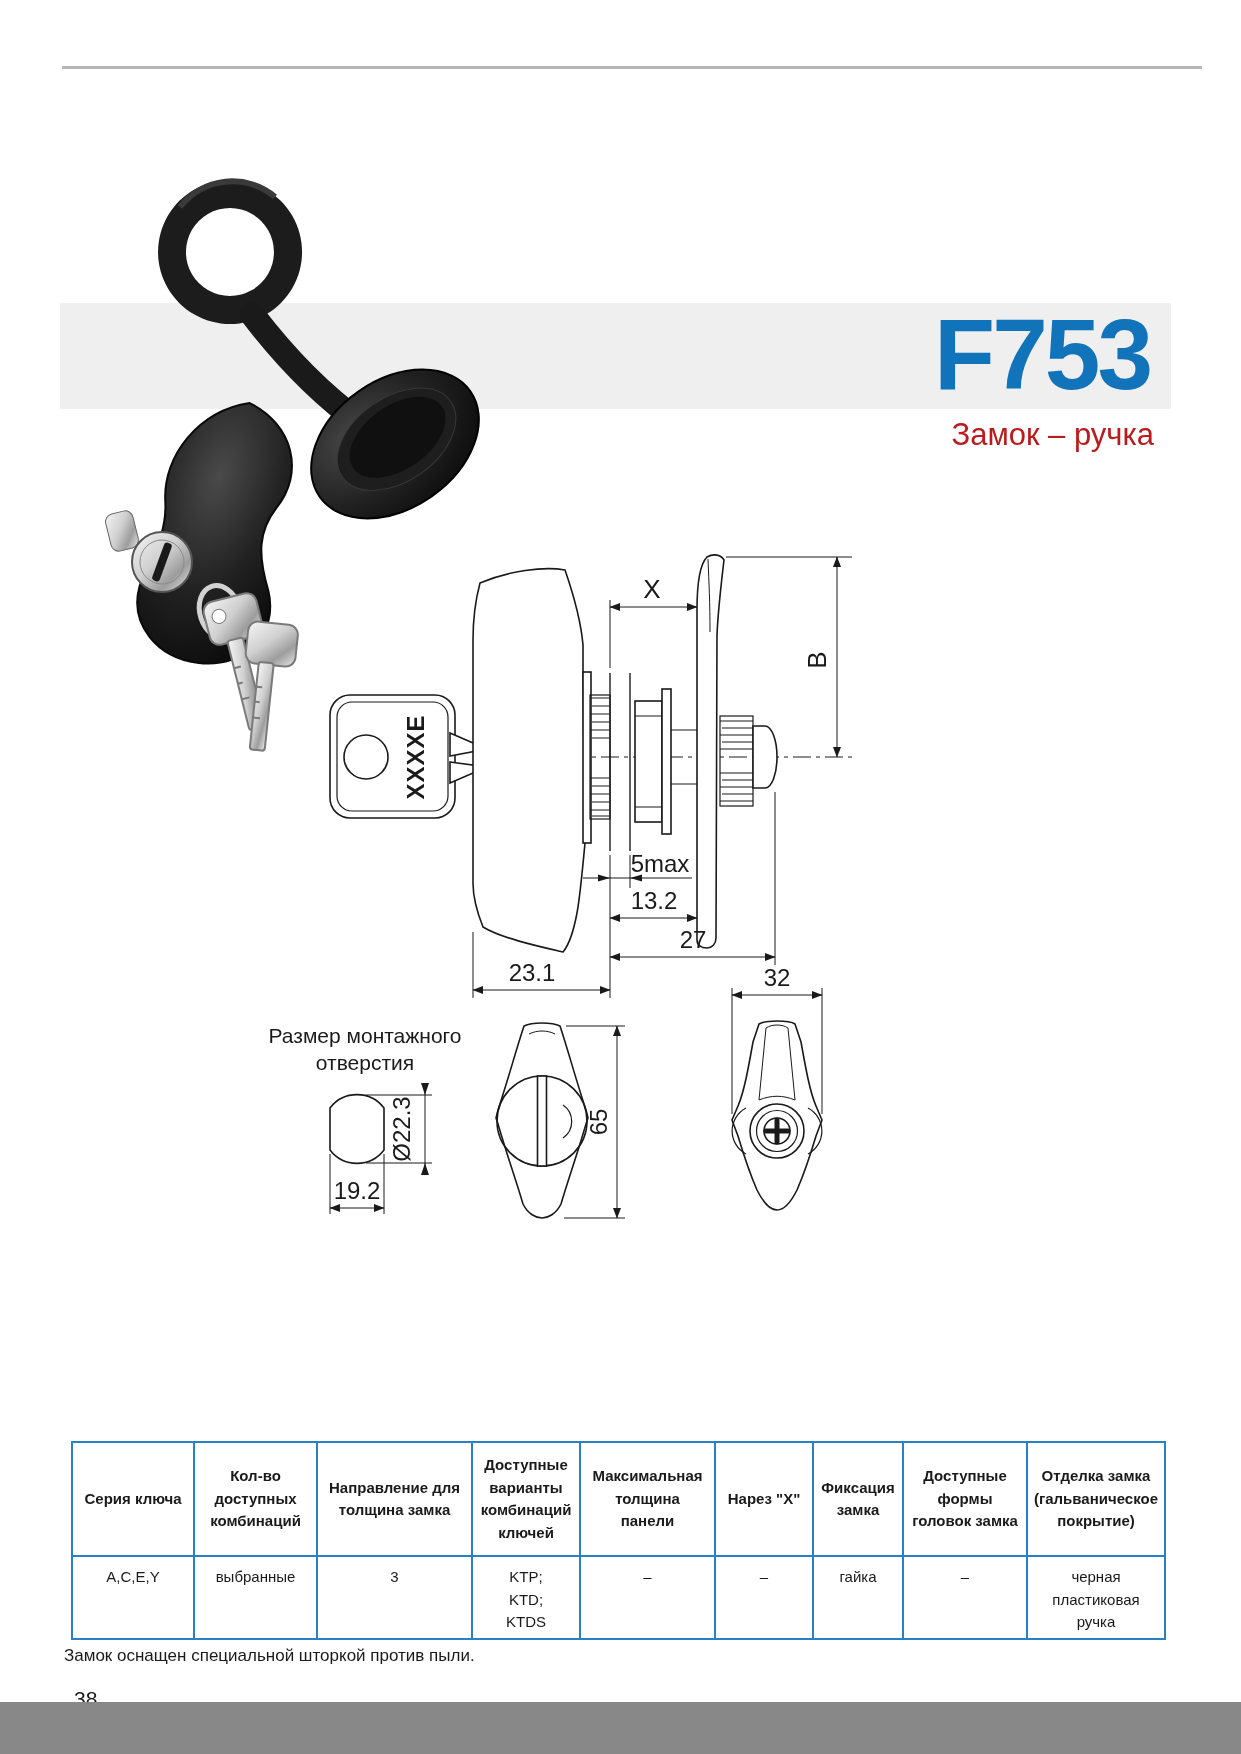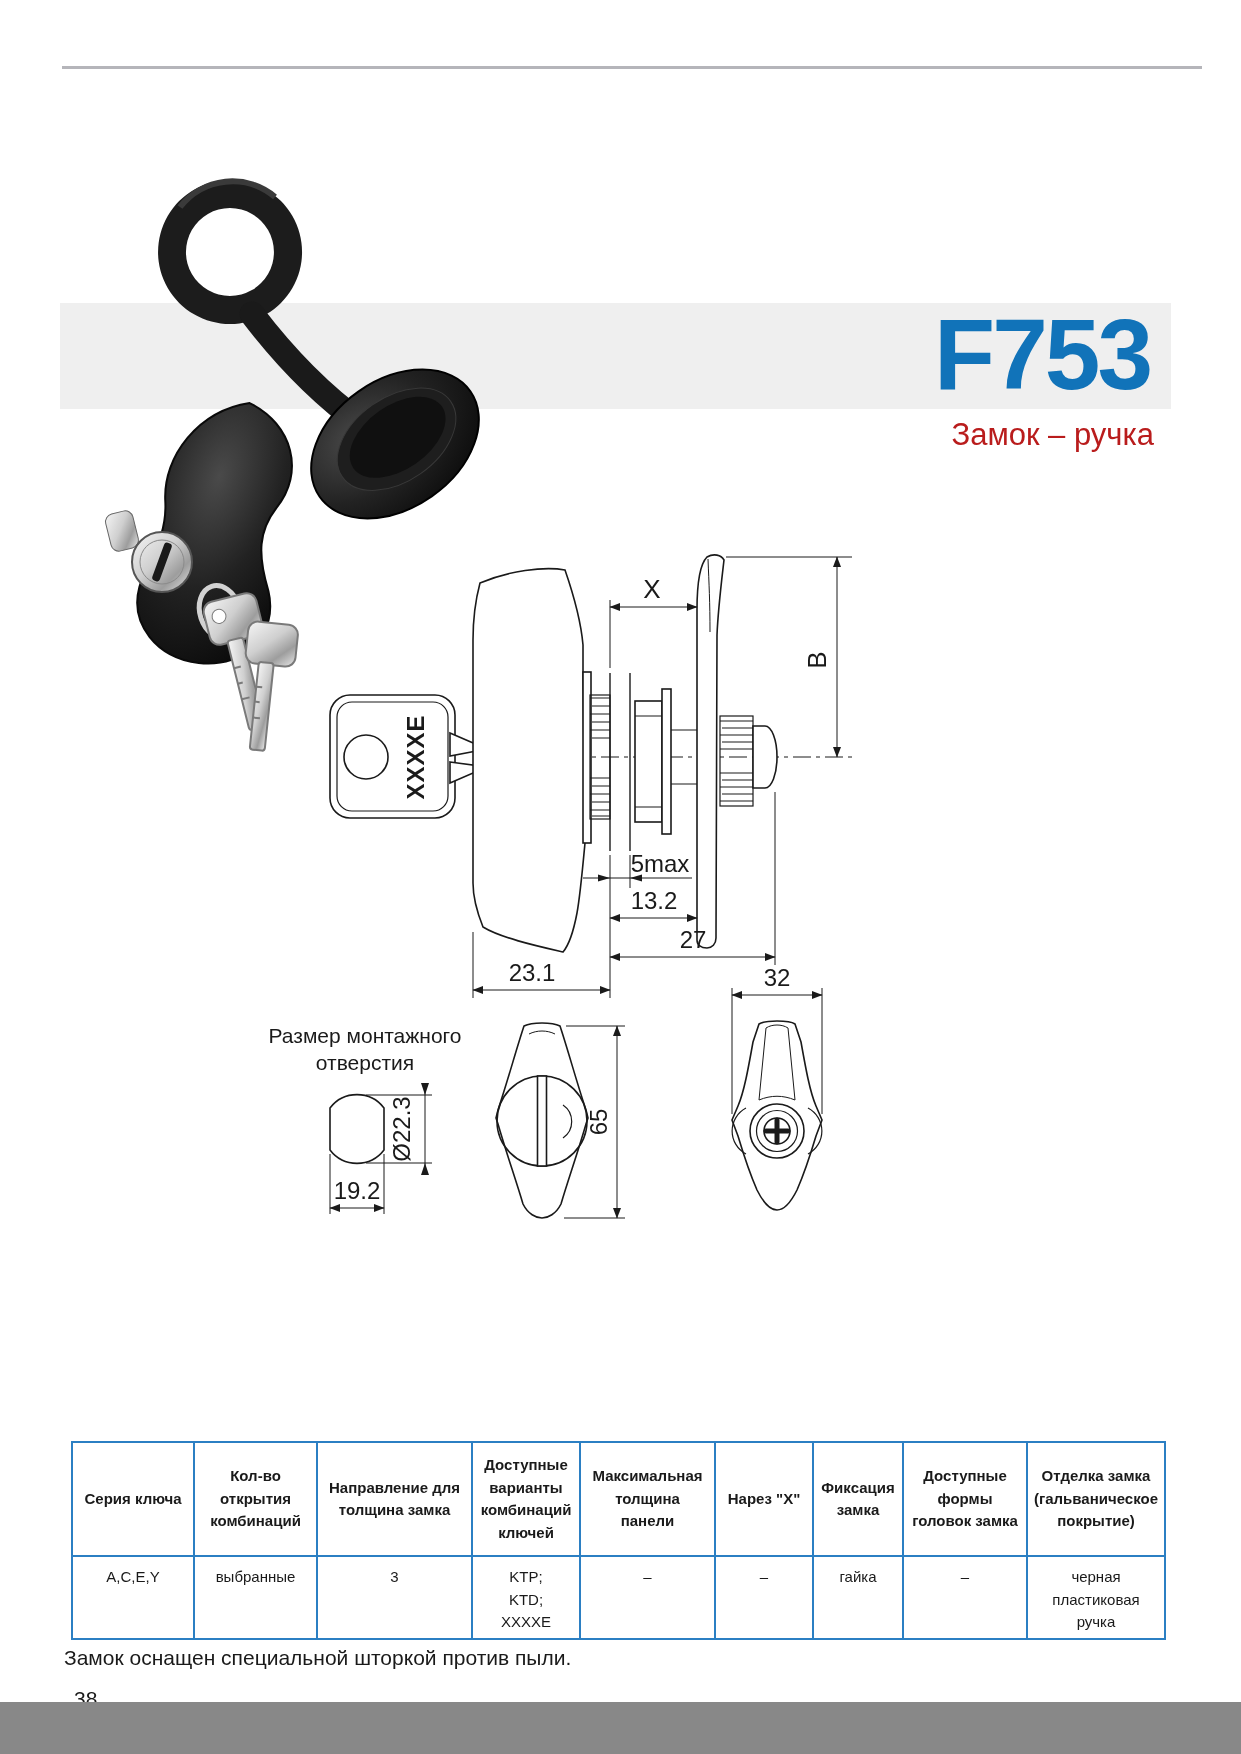--- a/index.html
+++ b/index.html
@@ -17,21 +17,21 @@
   .photo{position:absolute;left:70px;top:92px;width:430px;height:600px;z-index:2;}
   .drawing{position:absolute;left:280px;top:540px;width:640px;height:700px;z-index:1;overflow:visible;}
   .drawing svg,.photo svg{overflow:visible;}
   .spec-table{
     position:absolute;left:71px;top:1441px;border-collapse:collapse;table-layout:fixed;
     font-size:15px;z-index:1;
   }
   .spec-table th,.spec-table td{border:2px solid #2b7fc3;text-align:center;padding:4px 6px;}
   .spec-table th{font-weight:700;height:104px;vertical-align:middle;line-height:1.5;}
   .spec-table td{height:68px;vertical-align:top;padding-top:9px;line-height:1.5;white-space:pre-line;}
-  .note{position:absolute;left:64px;top:1646px;font-size:21px;}
+  .note{position:absolute;left:64px;top:1646px;font-size:17px;}
   .pagenum{position:absolute;left:74px;top:1687px;font-size:21px;}
   .footer-bar{position:absolute;left:0;top:1737px;width:100%;height:17px;background:#0a6ab6;}
   text{font-family:"Liberation Sans", sans-serif;fill:#1a1a1a;}
   .dim{font-size:24px;}
   .dim-big{font-size:26px;}
   .cap-label{font-size:21px;}
   .keymark{font-size:24px;font-weight:700;letter-spacing:1px;}
 </style>
 </head>
 <body>
@@ -232,36 +232,36 @@
       <col style="width:108px">
         <col style="width:135px">
         <col style="width:98px">
       <col style="width:90px">
         <col style="width:124px">
         <col style="width:138px">
     </colgroup>
     <tbody>
         <tr>
       <th>Серия ключа</th>
-      <th>Кол-во открытия комбинаций</th>
+      <th>Кол-во доступных комбинаций</th>
       <th>Направление для толщина замка</th>
       <th>Доступные варианты комбинаций ключей</th>
       <th>Максимальная толщина панели</th>
       <th>Нарез "X"</th>
       <th>Фиксация замка</th>
       <th>Доступные формы головок замка</th>
       <th>Отделка замка (гальваническое покрытие)</th>
     </tr>
     <tr>
       <td>A,C,E,Y</td>
       <td>выбранные</td>
       <td>3</td>
       <td>KTP;
 KTD;
-XXXXE</td>
+KTDS</td>
       <td>–</td>
       <td>–</td>
       <td>гайка</td>
       <td>–</td>
       <td>черная пластиковая ручка</td>
     </tr>
   </tbody>
     </table>
 
   <div class="note">Замок оснащен специальной шторкой против пыли.</div>

